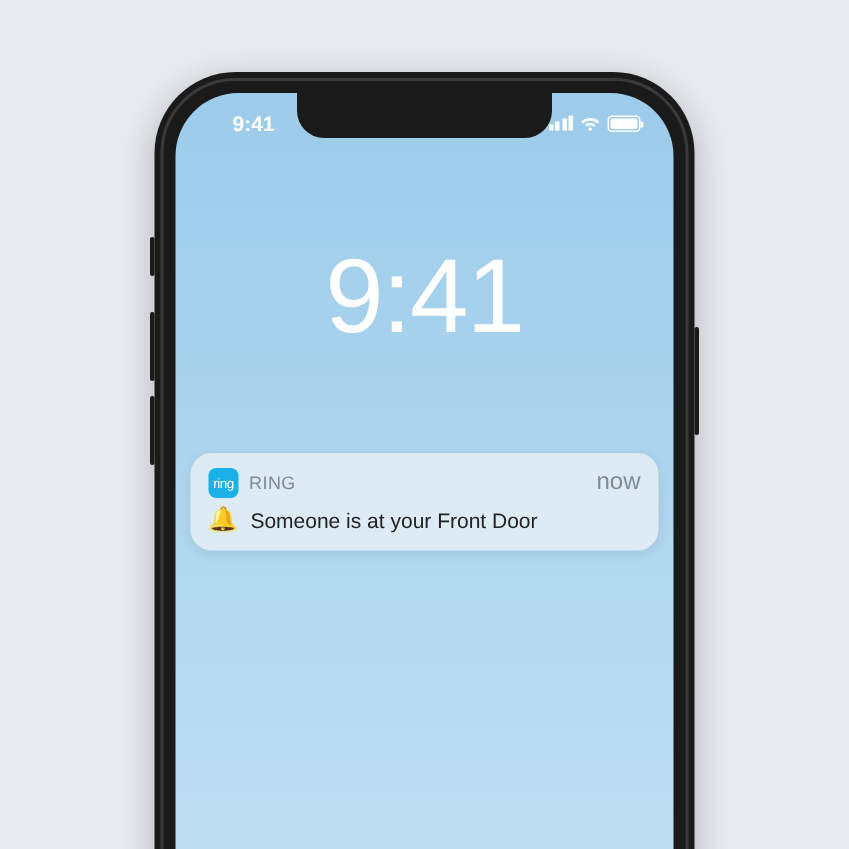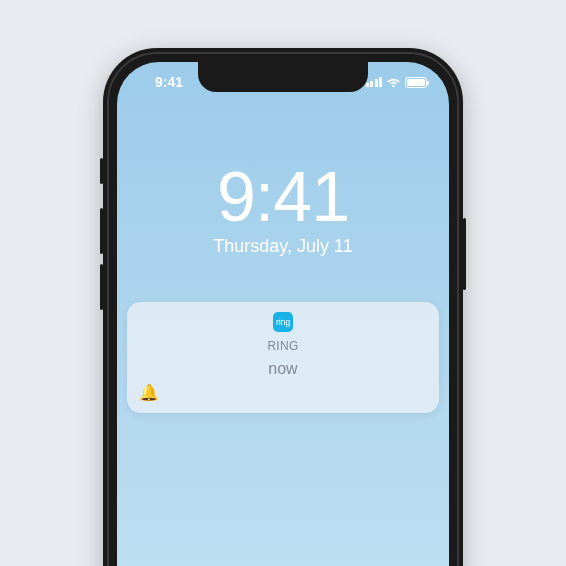--- a/index.html
+++ b/index.html
@@ -104,21 +104,20 @@
       top: 240px;
       left: 10px; right: 10px;
       background: rgba(230,238,244,0.84);
       border-radius: 14px;
       padding: 10px 12px 12px;
       box-shadow: 0 2px 8px rgba(0,0,0,0.08);
     }
     .notif-header {
       display: flex; align-items: center; gap: 7px;
       margin-bottom: 7px;
-      flex-direction: column;
     }
     .app-icon {
       width: 20px; height: 20px; border-radius: 5px;
       background: #1ab0e8;
       color: #fff;
       font-size: 9px;
       font-weight: 500;
       display: flex; align-items: center; justify-content: center;
       letter-spacing: -0.3px;
     }
@@ -163,27 +162,27 @@
             <path fill="#fff" d="M8 10.5a1.3 1.3 0 100 2.6 1.3 1.3 0 000-2.6zM8 7.2c-1.5 0-2.9.6-3.9 1.6l1.4 1.4c.7-.7 1.6-1 2.5-1s1.8.3 2.5 1l1.4-1.4C10.9 7.8 9.5 7.2 8 7.2zM8 3.8c-2.6 0-5 1-6.8 2.8l1.4 1.4C4 6.6 5.9 5.8 8 5.8s4 .8 5.4 2.2l1.4-1.4C13 4.8 10.6 3.8 8 3.8z" transform="translate(0,-2)"></path>
           </svg>
         <span class="battery">
             <span class="battery-fill"></span>
           </span>
       </div>
     </div>
 
     <div class="clock-block">
       <div class="clock-time">9:41</div>
-      <div class="clock-date">Thursday, July 11</div>
     </div>
 
     <div class="notification">
       <div class="notif-header">
         <div class="app-icon">ring</div>
         <div class="app-name">RING</div>
         <div class="notif-time">now</div>
       </div>
       <div class="notif-body">
         <span class="bell-icon">🔔</span>
+        <span class="notif-text">Someone is at your Front Door</span>
       </div>
     </div>
   </div>
 </div>
 
 </body></html>

